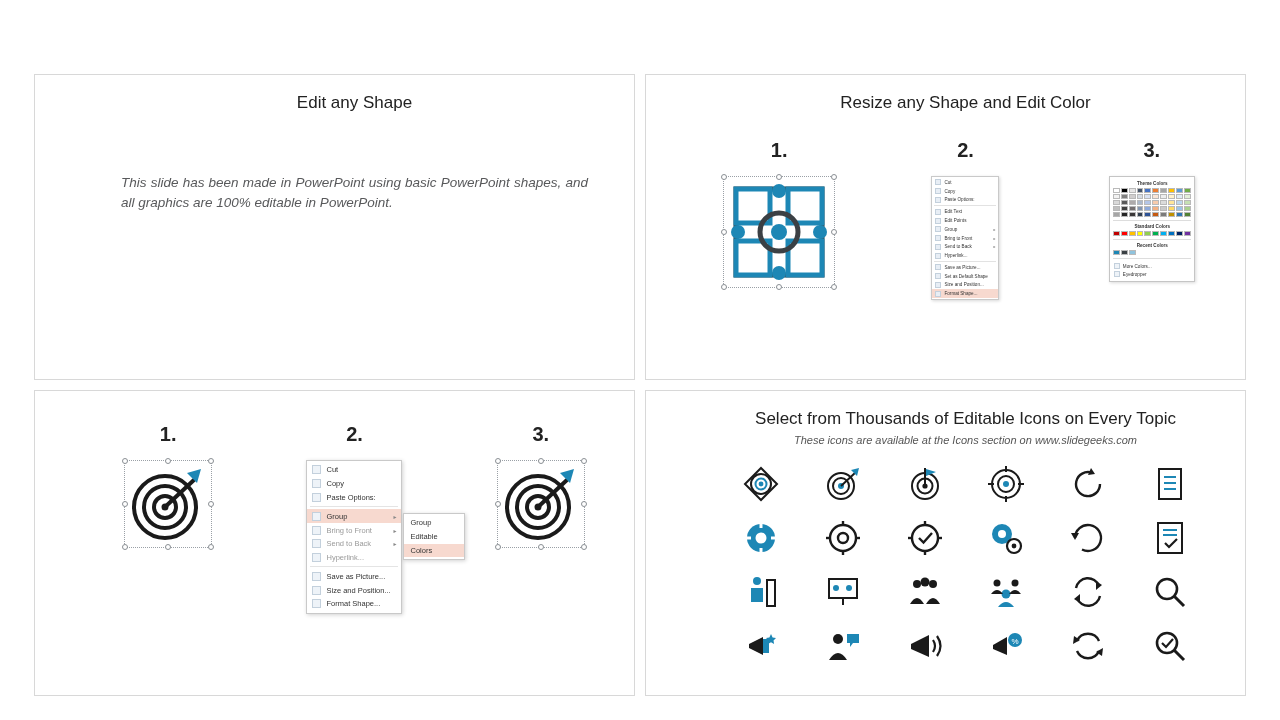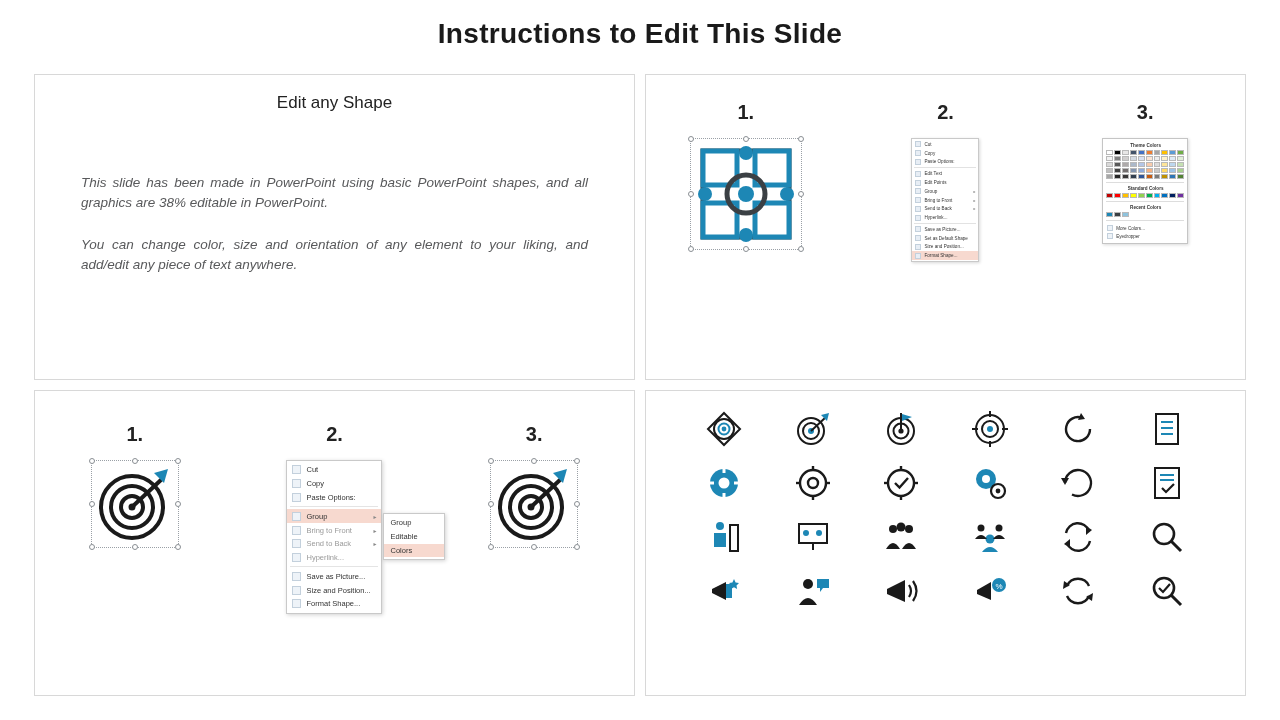--- a/index.html
+++ b/index.html
@@ -31,20 +31,21 @@
     display: grid;
     grid-template-columns: 1fr 1fr;
     grid-template-rows: 1fr 1fr;
     gap: 10px;
   }
   .panel {
     border: 1px solid #d8d8d8;
     background: #ffffff;
     position: relative;
     overflow: hidden;
+    padding-left: 40px;
   }
   .panel-title {
     text-align: center;
     font-size: 17px;
     color: #222;
     margin-top: 18px;
   }
   .panel-sub {
     text-align: center;
     font-size: 11px;
@@ -197,31 +198,30 @@
     align-items: center;
   }
   .icon-cell { width: 40px; height: 40px; display:flex; align-items:center; justify-content:center; }
   .icon-cell svg { display:block; }
 </style>
 </head>
 <body>
 
 <div class="slide">
 
-  <h1 class="slide-title">Instructions to Edit This Slide</h1>
 
   <div class="grid">
 
     <div class="panel">
       <div class="panel-title">Edit any Shape</div>
-      <p class="para first">This slide has been made in PowerPoint using basic PowerPoint shapes, and all graphics are 38% editable in PowerPoint.</p>
-      <p class="para second">You can change color, size and orientation of any element to your liking, and add/edit any piece of text anywhere.</p>
+      <p class="para first">This slide has been made in PowerPoint using basic PowerPoint shapes, and all graphics are 100% editable in PowerPoint.</p>
     </div>
 
     <div class="panel">
+      <div class="panel-title">Resize any Shape and Edit Color</div>
 
       <div class="steps">
 
         <div class="step-col">
           <div class="step-num">1.</div>
           <div class="step-art">
             <div class="handle-box">
               <svg width="110" height="110" viewBox="0 0 110 110">
                 <rect x="12" y="12" width="86" height="86" fill="#ffffff" stroke="#3b4044" stroke-width="5"></rect>
                 <rect x="12" y="12" width="34" height="34" fill="#ffffff" stroke="#1d87b5" stroke-width="5"></rect>
@@ -530,20 +530,22 @@
               <span class="handle h-bc"></span>
               <span class="handle h-br"></span>
             </div>
           </div>
         </div>
 
       </div>
     </div>
 
     <div class="panel">
+      <div class="panel-title">Select from Thousands of Editable Icons on Every Topic</div>
+      <div class="panel-sub">These icons are available at the Icons section on www.slidegeeks.com</div>
 
       <div class="icon-grid">
 
         <div class="icon-cell">
           <svg width="36" height="36" viewBox="0 0 36 36">
             <path d="M18 2 L34 18 L18 34 L2 18 Z" fill="none" stroke="#1a1a1a" stroke-width="2"></path>
             <circle cx="18" cy="18" r="10" fill="none" stroke="#1a1a1a" stroke-width="2"></circle>
             <circle cx="18" cy="18" r="5.5" fill="none" stroke="#1d87b5" stroke-width="2"></circle>
             <circle cx="18" cy="18" r="2.4" fill="#1d87b5"></circle>
           </svg>

